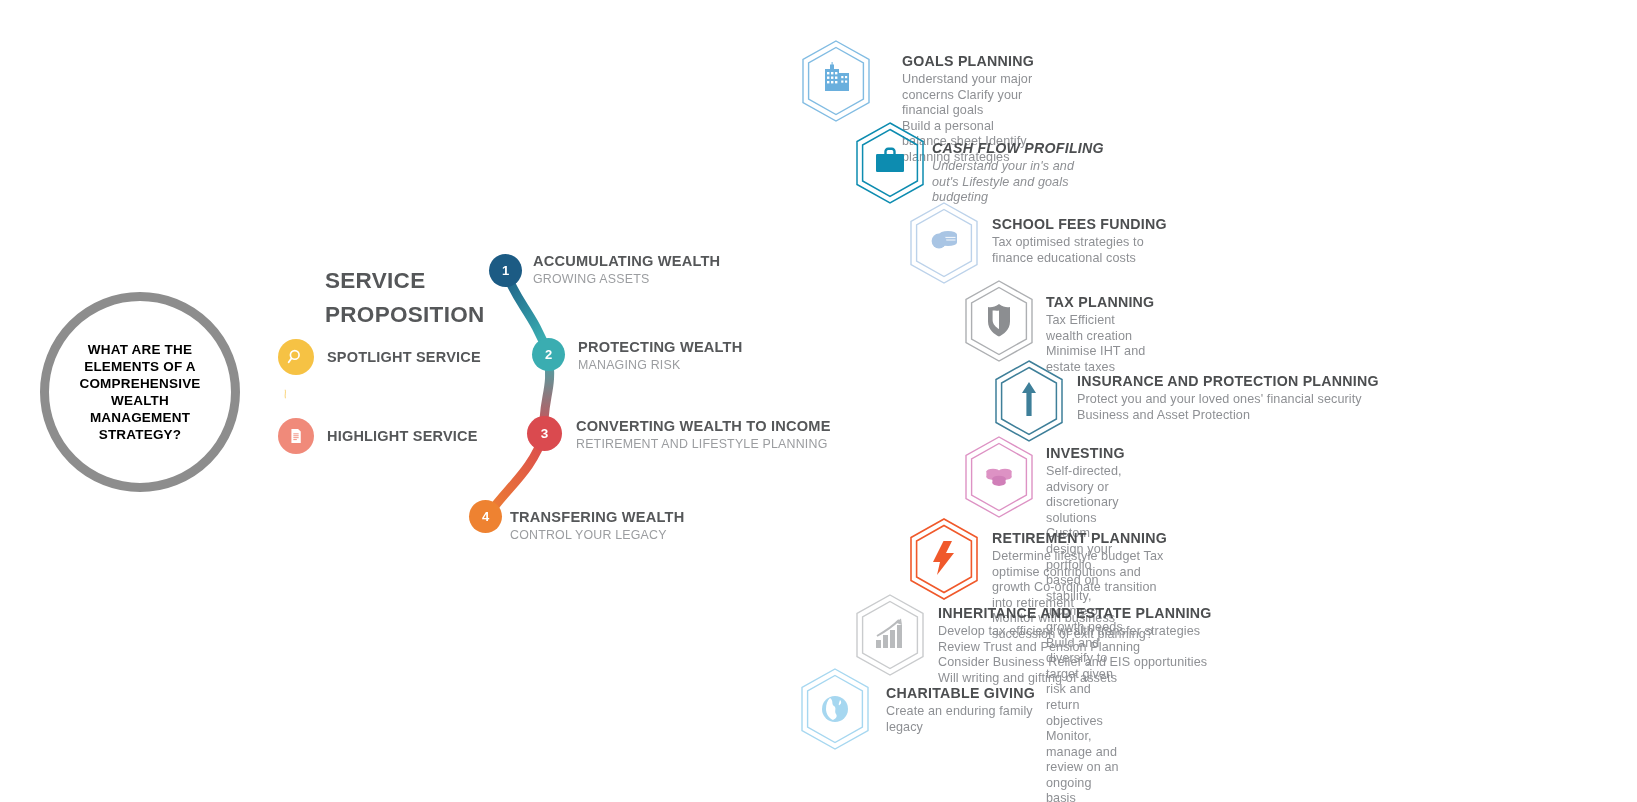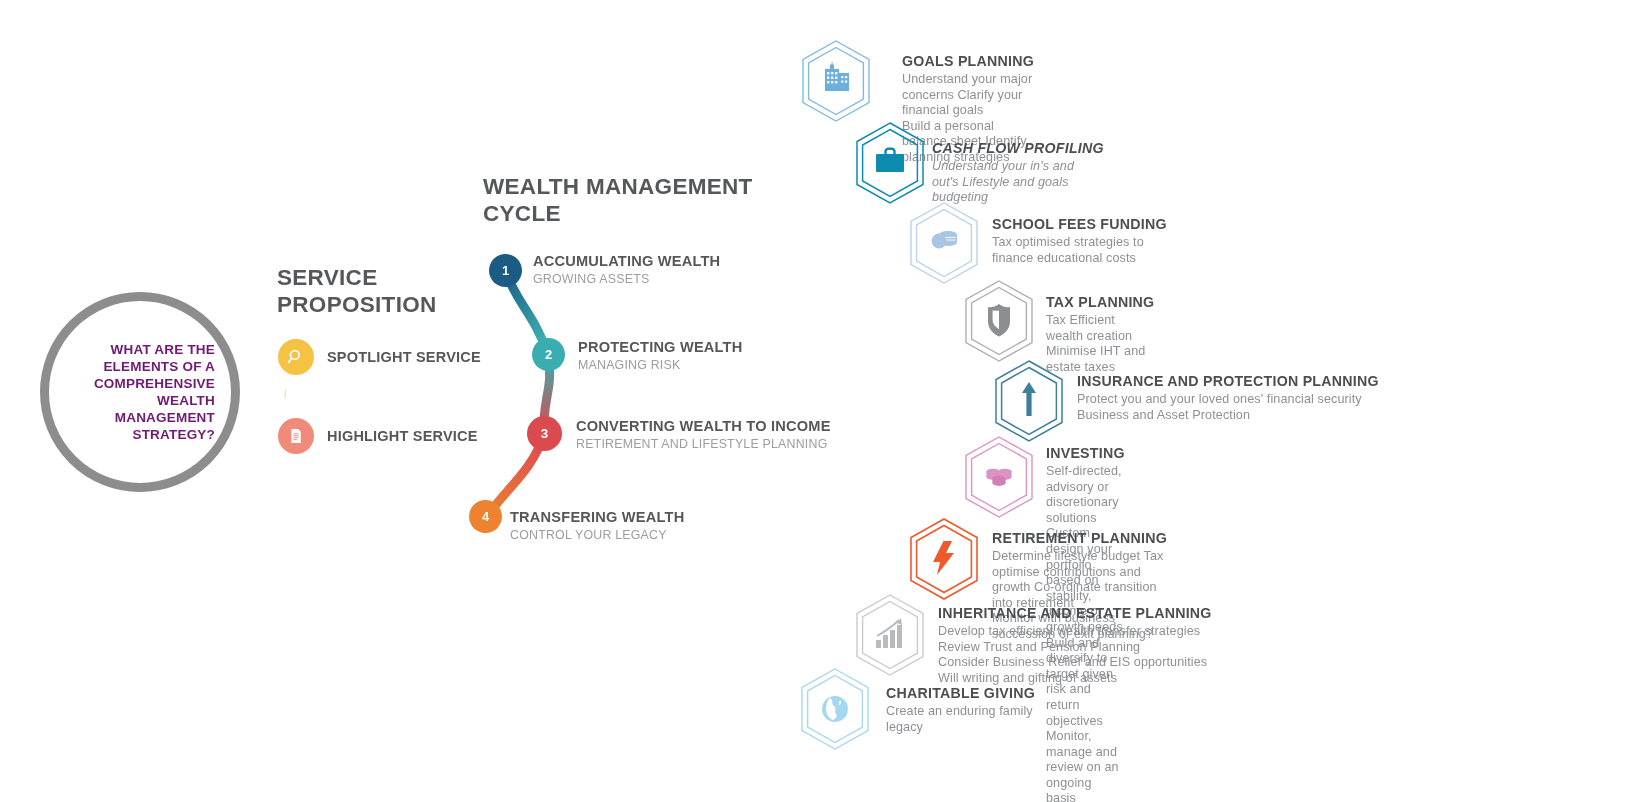--- a/index.html
+++ b/index.html
@@ -5,28 +5,28 @@
   html,body{margin:0;padding:0;background:#ffffff;}
   body{width:1637px;height:802px;position:relative;overflow:hidden;
        font-family:"Liberation Sans","DejaVu Sans",sans-serif;
        -webkit-font-smoothing:antialiased;}
   .stage{position:absolute;left:0;top:0;width:1637px;height:802px;}
 
   
   #question-circle{position:absolute;left:40px;top:292px;width:200px;height:200px;
      border:9px solid #8d8d8d;border-radius:50%;box-sizing:border-box;
      display:flex;align-items:center;justify-content:center;}
-  #question-circle .qtext{font-size:13.5px;font-weight:bold;color:#701a75;
-     text-align:right;line-height:17px;letter-spacing:.2px;width:150px;
+  #question-circle .qtext{font-size:13.5px;font-weight:bold;color:#000000;
+     text-align:center;line-height:17px;letter-spacing:.2px;width:150px;
      white-space:pre-line;}
 
   
   #service-proposition{position:absolute;left:277px;top:264px;width:260px;}
-  #service-title{font-size:22.5px;font-weight:bold;color:#555759;line-height:27px;
-     letter-spacing:.3px;white-space:pre-line;}
+  #service-title{font-size:22.5px;font-weight:bold;color:#555759;line-height:34px;
+     letter-spacing:.3px;white-space:pre-line;margin-left:48px;}
   .sp-connector{position:absolute;left:299px;top:358px;width:3px;height:78px;}
   .sp-row{position:absolute;display:flex;align-items:center;}
   .sp-badge{width:36px;height:36px;border-radius:50%;display:flex;
      align-items:center;justify-content:center;flex:none;}
   .sp-label{font-size:14.5px;font-weight:bold;color:#555759;letter-spacing:.2px;
      margin-left:13px;white-space:nowrap;}
 
   
   #wmc-title{position:absolute;left:483px;top:173px;font-size:22.5px;font-weight:bold;
      color:#555759;line-height:27px;letter-spacing:.3px;white-space:pre-line;}
@@ -89,22 +89,20 @@
   <div class="sp-row" style="left:278px;top:339px;">
     <span class="sp-badge" style="background:#f6c244;">
       <svg width="20" height="20" viewBox="0 0 24 24">
         <circle cx="10.5" cy="9.5" r="5.2" fill="none" stroke="#ffffff" stroke-width="2"></circle>
         <line x1="6.6" y1="13.6" x2="3.2" y2="18.4" stroke="#ffffff" stroke-width="2.2" stroke-linecap="round"></line>
       </svg>
     </span>
     <span class="sp-label">SPOTLIGHT SERVICE</span>
   </div>
 
-  <div id="wmc-title">WEALTH MANAGEMENT
-CYCLE</div>
 
   <svg id="cycle-svg" width="180" height="320" viewBox="0 0 180 320">
     <defs>
       <linearGradient id="g12" x1="0" y1="0" x2="0.45" y2="1">
         <stop offset="0%" stop-color="#1c5b84"></stop>
           <stop offset="100%" stop-color="#3aadb1"></stop>
       </linearGradient>
       <linearGradient id="g23" x1="0" y1="0" x2="0" y2="1">
         <stop offset="0%" stop-color="#3aadb1"></stop>
           <stop offset="100%" stop-color="#d9494f"></stop>

